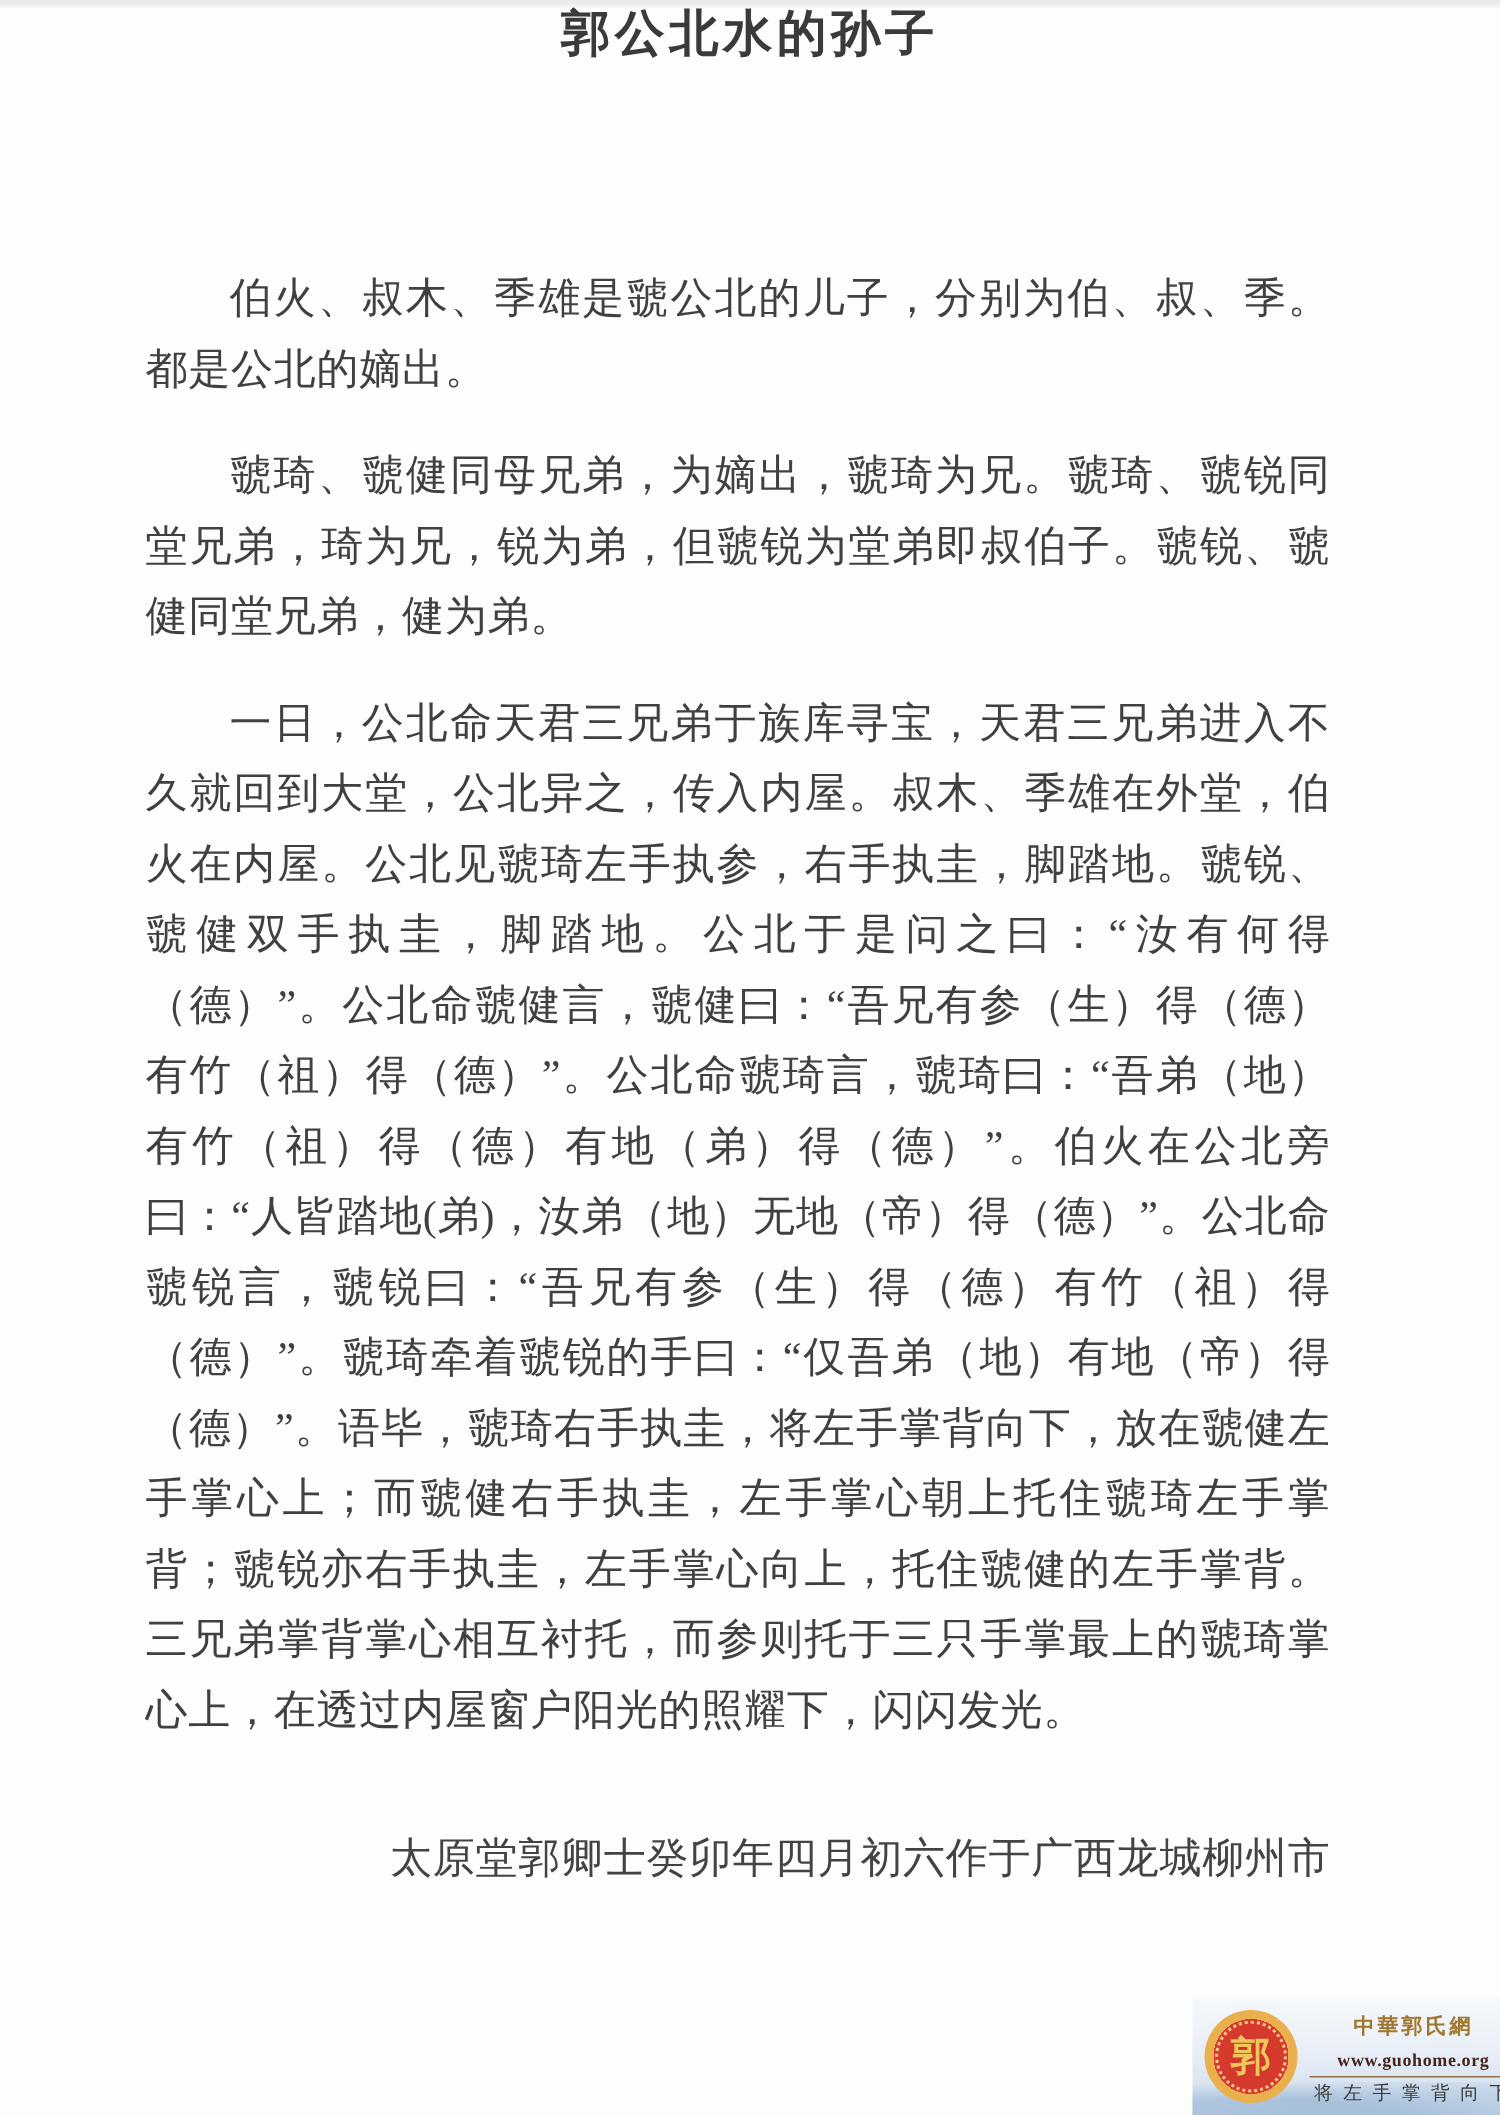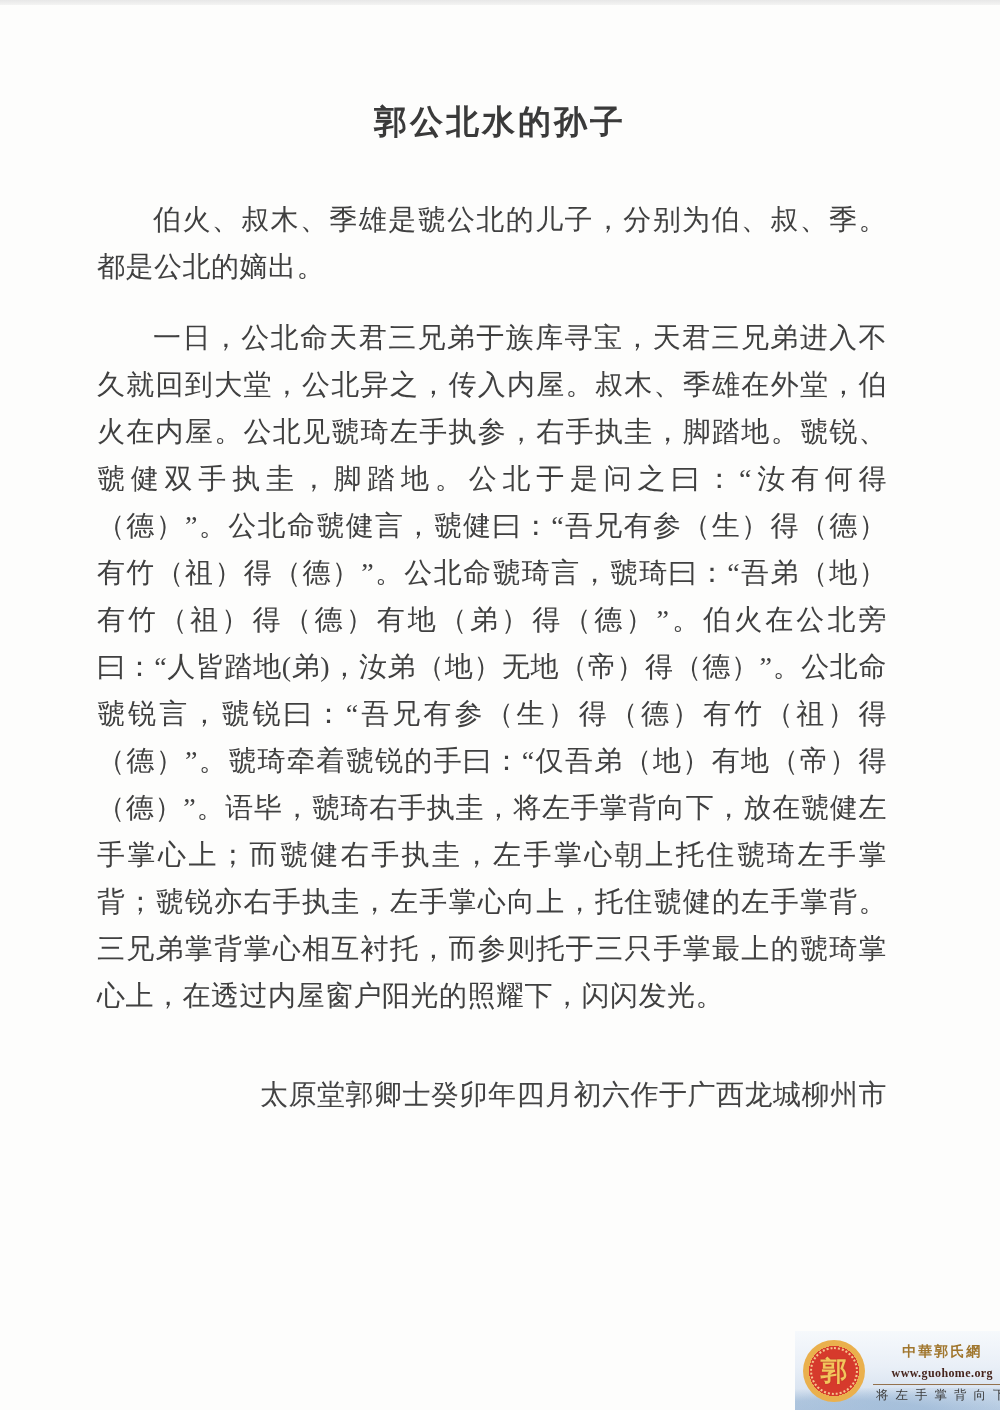--- a/index.html
+++ b/index.html
@@ -14,30 +14,29 @@
     width:1000px; height:1410px;
     background:#fdfdfc;
   }
   .top-strip {
     position:absolute; top:0; left:0;
     width:100%; height:5px;
     background:linear-gradient(#e7e7e7,#f4f4f3);
   }
   .title {
     margin:0;
-    padding-top:100px;
     text-align:center;
     font-size:33px;
     font-weight:600;
     letter-spacing:3px;
     color:#3a3a3a;
   }
   .content {
     position:absolute;
-    left:97px; top:196px;
+    left:97px; top:176px;
     width:790px;
     color:#404040;
   }
   .para {
     margin:0 0 24px 0;
     font-size:28px;
     line-height:47px;
     text-indent:2em;
     text-align:justify;
     text-justify:inter-ideograph;
@@ -132,20 +131,21 @@
 <body>
 
 <div class="page">
 
   <div class="top-strip"></div>
 
   <h1 class="title">郭公北水的孙子</h1>
 
   <div class="content">
     <p class="para">伯火、叔木、季雄是虢公北的儿子，分别为伯、叔、季。都是公北的嫡出。</p>
+    <p class="para">虢琦、虢健同母兄弟，为嫡出，虢琦为兄。虢琦、虢锐同堂兄弟，琦为兄，锐为弟，但虢锐为堂弟即叔伯子。虢锐、虢健同堂兄弟，健为弟。</p>
     <p class="para">一日，公北命天君三兄弟于族库寻宝，天君三兄弟进入不久就回到大堂，公北异之，传入内屋。叔木、季雄在外堂，伯火在内屋。公北见虢琦左手执参，右手执圭，脚踏地。虢锐、虢健双手执圭，脚踏地。公北于是问之曰：“汝有何得（德）”。公北命虢健言，虢健曰：“吾兄有参（生）得（德）有竹（祖）得（德）”。公北命虢琦言，虢琦曰：“吾弟（地）有竹（祖）得（德）有地（弟）得（德）”。伯火在公北旁曰：“人皆踏地(弟)，汝弟（地）无地（帝）得（德）”。公北命虢锐言，虢锐曰：“吾兄有参（生）得（德）有竹（祖）得（德）”。虢琦牵着虢锐的手曰：“仅吾弟（地）有地（帝）得（德）”。语毕，虢琦右手执圭，将左手掌背向下，放在虢健左手掌心上；而虢健右手执圭，左手掌心朝上托住虢琦左手掌背；虢锐亦右手执圭，左手掌心向上，托住虢健的左手掌背。三兄弟掌背掌心相互衬托，而参则托于三只手掌最上的虢琦掌心上，在透过内屋窗户阳光的照耀下，闪闪发光。</p>
     <p class="signature">太原堂郭卿士癸卯年四月初六作于广西龙城柳州市</p>
   </div>
 
   <div class="banner">
     <div class="seal">
       <span class="seal-glyph">郭</span>
     </div>
     <div class="banner-text">
       <div class="site-name">中華郭氏網</div>

